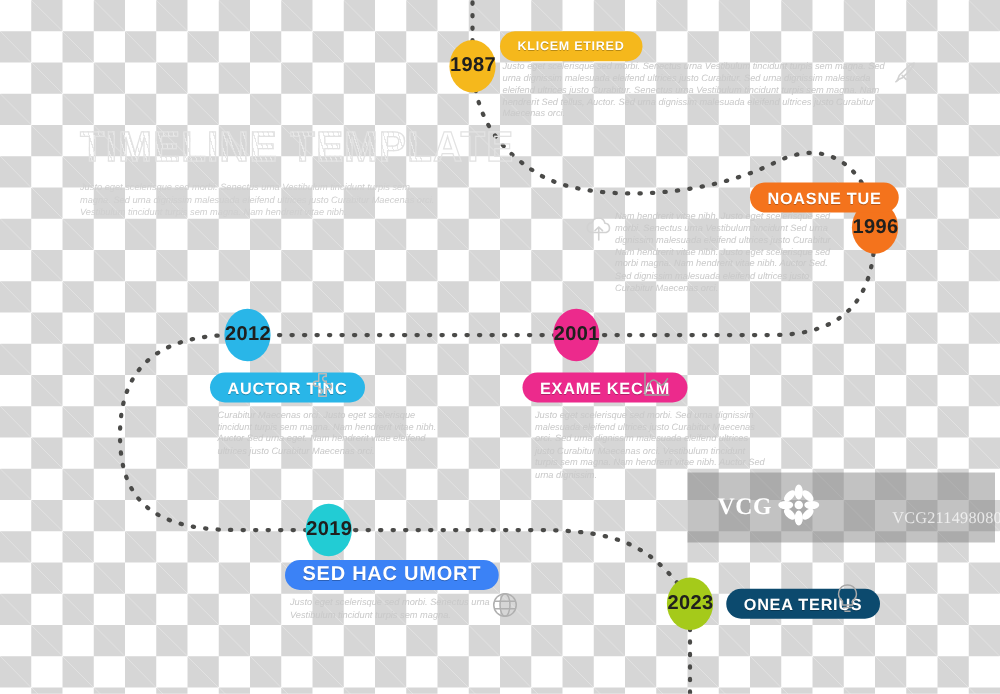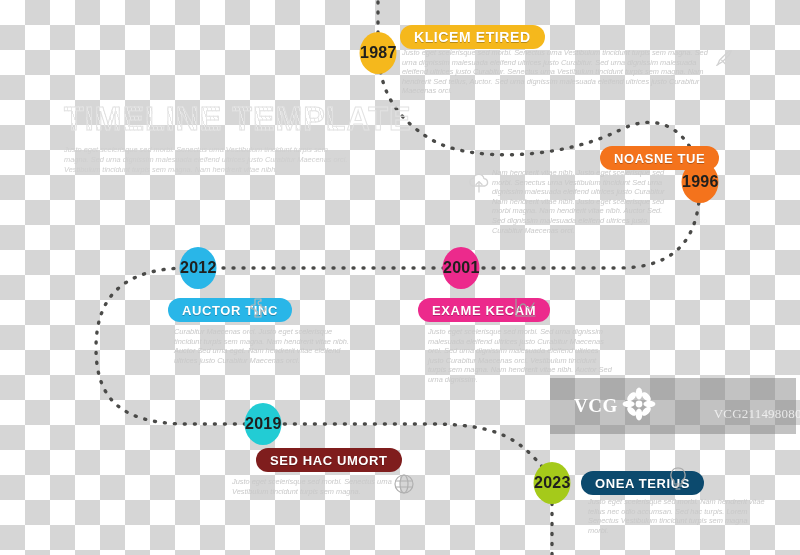--- a/index.html
+++ b/index.html
@@ -106,21 +106,21 @@
   </svg>
 
   <div id="title-wrap">
     <div class="bigtitle">TIMELINE TEMPLATE</div>
     <div id="title-sub">Justo eget scelerisque sed morbi. Senectus urna Vestibulum tincidunt turpis sem magna. Sed urna dignissim malesuada eleifend ultrices justo Curabitur Maecenas orci. Vestibulum tincidunt turpis sem magna. Nam hendrerit vitae nibh.</div>
   </div>
 
   <div class="yearc" style="left:357px; top:32px; width:42px; height:42px; background:#f5b81c; font-size:16px;">
     <span>1987</span>
   </div>
-  <div class="pill" style="left:400px; top:25px; background:#f5b81c; font-size:14px;">
+  <div class="pill" style="left:400px; top:25px; background:#f5b81c; font-size:10px;">
     <span>KLICEM ETIRED</span>
   </div>
   <div class="copy" style="left:402px; top:48px; width:312px;">
     <p>Justo eget scelerisque sed morbi. Senectus urna Vestibulum tincidunt turpis sem magna. Sed urna dignissim malesuada eleifend ultrices justo Curabitur. Sed urna dignissim malesuada eleifend ultrices justo Curabitur. Senectus urna Vestibulum tincidunt turpis sem magna. Nam hendrerit Sed tellus, Auctor. Sed urna dignissim malesuada eleifend ultrices justo Curabitur Maecenas orci.</p>
   </div>
   <div class="icon" style="left:713px; top:47px;">
     <svg width="22" height="22" viewBox="0 0 24 24" fill="none" stroke="#d2d2d2" stroke-width="1.4" stroke-linecap="round" stroke-linejoin="round">
       <path d="M5 19c1.5-1.5 1-4 3-5.5C10.5 11.5 15 5 20 4c-1 5-7.5 9.5-9.5 12C9 17.5 6.5 17.5 5 19z"></path>
       <path d="M9.5 14.5 L13 18"></path>
       <path d="M4 20c.8-.3 1.6-.8 2-1.4"></path>
@@ -171,42 +171,39 @@
   <div class="icon" style="left:513px; top:297px;">
     <svg width="24" height="22" viewBox="0 0 24 22" fill="none" stroke="#9e9e9e" stroke-width="1.2" stroke-linecap="round" stroke-linejoin="round">
       <path d="M3 2v17h19"></path>
       <path d="M5 14c2-7 5-9 8-5s5 2 8-3"></path>
     </svg>
   </div>
 
   <div class="yearc" style="left:242px; top:403px; width:42px; height:42px; background:#22ccd4; font-size:16px;">
     <span>2019</span>
   </div>
-  <div class="pill" style="left:228px; top:448px; background:#7f1d1d; font-size:13px;margin-left:28px;">
+  <div class="pill" style="left:228px; top:448px; background:#3b82f6; font-size:16px;">
     <span>SED HAC UMORT</span>
   </div>
   <div class="copy" style="left:232px; top:477px; width:160px;">
     <p>Justo eget scelerisque sed morbi. Senectus urna Vestibulum tincidunt turpis sem magna.</p>
   </div>
   <div class="icon" style="left:392px; top:472px;">
     <svg width="24" height="24" viewBox="0 0 24 24" fill="none" stroke="#b0b0b0" stroke-width="1.2">
       <circle cx="12" cy="12" r="9"></circle>
       <path d="M3.5 9h17M3.5 15h17"></path>
       <ellipse cx="12" cy="12" rx="4" ry="9"></ellipse>
     </svg>
   </div>
 
   <div class="yearc" style="left:531px; top:462px; width:42px; height:42px; background:#a5ca1a; font-size:16px;">
     <span>2023</span>
   </div>
   <div class="pill" style="left:581px; top:471px; background:#0c4a6e; font-size:13px;">
     <span>ONEA TERIUS</span>
-  </div>
-  <div class="copy" style="left:588px; top:497px; width:180px;">
-    <p>Justo eget scelerisque sed morbi. Nam hendrerit vitae tellus nec odio accumsan. Sed hac turpis. Lorem Senectus Vestibulum tincidunt turpis sem magna morbi.</p>
   </div>
   <div class="icon" style="left:667px; top:466px;">
     <svg width="22" height="26" viewBox="0 0 22 26" fill="none" stroke="#a8a8a8" stroke-width="1.2" stroke-linecap="round" stroke-linejoin="round">
       <path d="M11 2a7 7 0 0 0-4 12.8V18h8v-3.2A7 7 0 0 0 11 2z"></path>
       <path d="M8 20h6M9 23h4"></path>
     </svg>
   </div>
 
   <div id="watermark">
     <div id="wm-logo">

